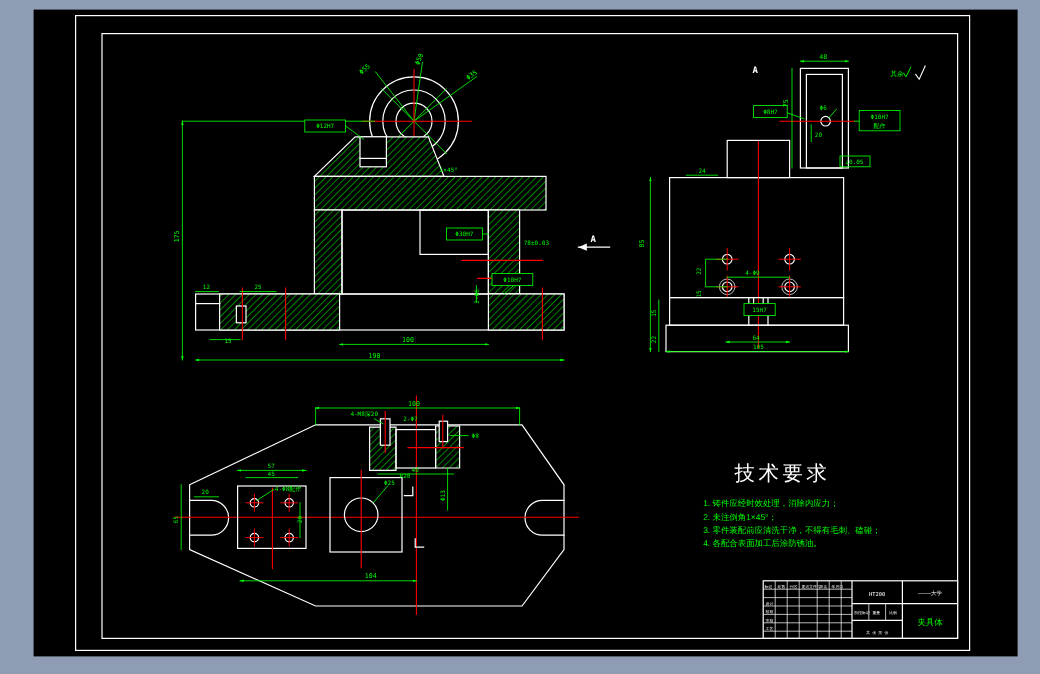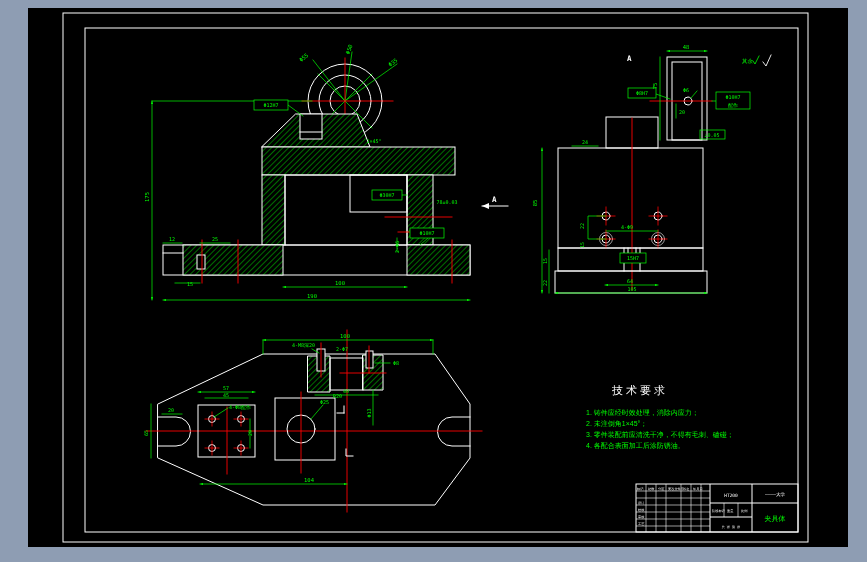--- a/index.html
+++ b/index.html
@@ -5,21 +5,21 @@
   html,body{margin:0;padding:0;background:#8e9db3;font-family:"Liberation Sans",sans-serif;}
   #screen{position:relative;width:867px;height:562px;background:#8e9db3;overflow:hidden;}
   #cad{position:absolute;left:0;top:0;}
   text{font-family:"DejaVu Sans Mono",monospace;}
   .dim{fill:#00ff00;font-size:5.5px;}
   .dim-s{fill:#00ff00;font-size:5px;}
   .wlab{fill:#ffffff;font-size:7.5px;font-weight:bold;}
   .tblk{fill:#ffffff;font-size:4.5px;}
   .tblk-xs{fill:#ffffff;font-size:3.2px;}
   #techreq{position:absolute;left:586px;top:383px;width:250px;color:#00ff00;}
-  #techreq .tr-title{color:#ffffff;font-size:11px;letter-spacing:3px;padding-left:26px;margin-bottom:9px;}
+  #techreq .tr-title{color:#ffffff;font-size:17px;letter-spacing:3px;padding-left:26px;margin-bottom:9px;}
   #techreq .tr-item{font-size:7px;line-height:11px;white-space:nowrap;}
 </style>
 </head>
 <body>
 
 <div id="screen">
 <svg id="cad" width="867" height="562" viewBox="0 0 867 562">
   <defs>
     <pattern id="hatch" patternUnits="userSpaceOnUse" width="4" height="4" patternTransform="rotate(45)">
       <rect width="4" height="4" fill="#000000"></rect>

